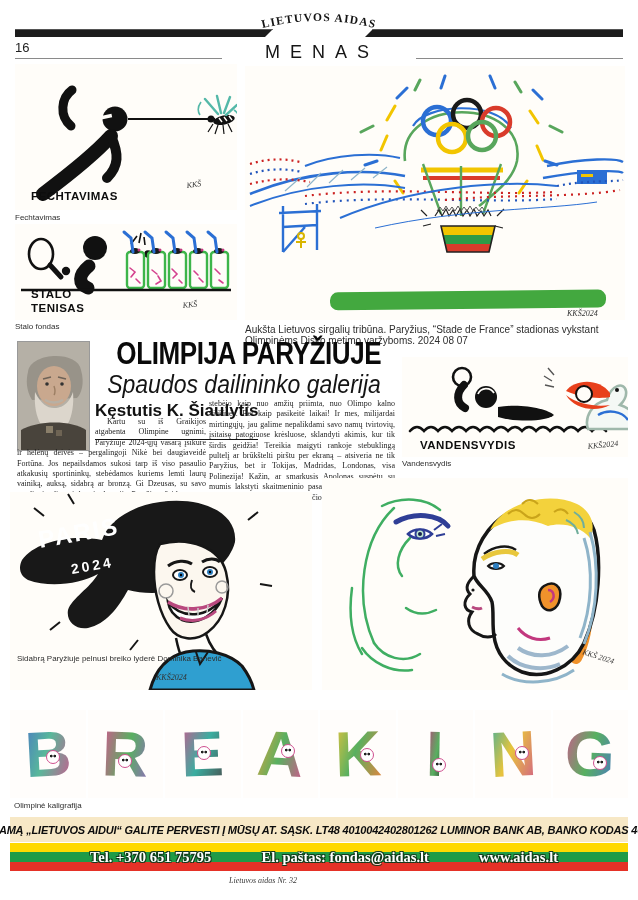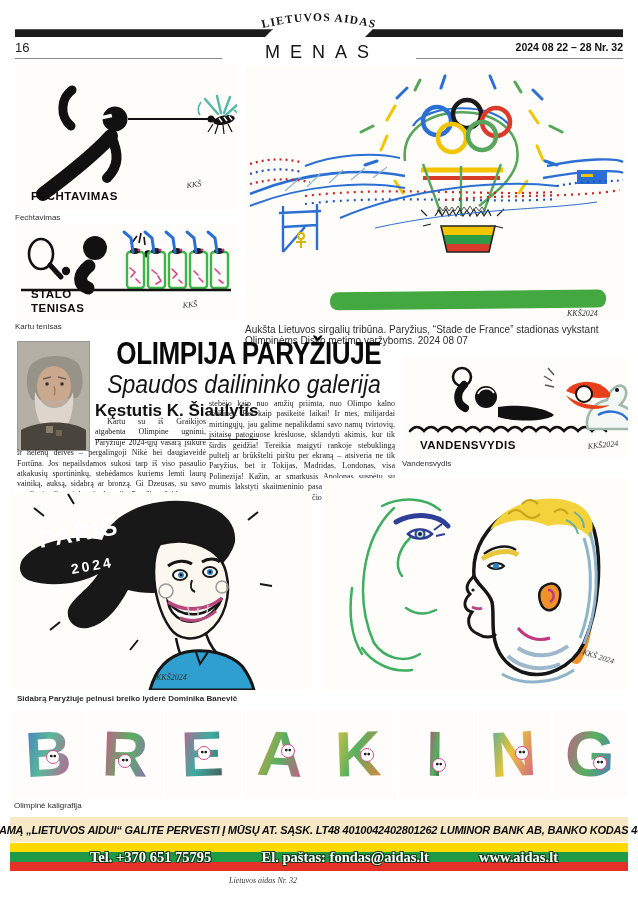--- a/index.html
+++ b/index.html
@@ -26,21 +26,21 @@
 
   .fencing-box{left:15px;top:64px;width:222px;height:146px;}
   .cap-fencing{left:15px;top:213px;}
   .tt-box{left:15px;top:224px;width:222px;height:96px;}
   .cap-tt{left:15px;top:322px;}
   .stadium-box{left:245px;top:66px;width:380px;height:254px;}
   .cap-stadium{left:245px;top:324px;width:380px;font-size:10px;}
   .wp-box{left:402px;top:357px;width:226px;height:100px;}
   .cap-wp{left:402px;top:459px;}
   .paris-box{left:10px;top:492px;width:302px;height:198px;}
-  .cap-paris{left:17px;top:694px;width:300px;font-weight:bold;}
+  .cap-paris{left:17px;top:654px;width:300px;}
   .alekna-box{left:322px;top:478px;width:306px;height:212px;}
   .cap-alekna{left:330px;top:694px;width:298px;}
 
   
   .photo{left:17px;top:341px;width:73px;height:110px;border:1px solid #999;box-sizing:border-box;}
   .headline-title{left:92px;top:336px;width:304px;text-align:center;white-space:nowrap;
      font-weight:bold;font-size:31px;transform:scaleX(.84);transform-origin:center;letter-spacing:-.5px;color:#0a0a0a;}
   .headline-sub{left:92px;top:370px;width:304px;text-align:center;white-space:nowrap;
      font-style:italic;font-size:25px;transform:scaleX(.92);transform-origin:center;color:#141414;}
   .author{left:95px;top:401px;font-weight:bold;font-size:17px;border-bottom:1.5px solid #111;padding-bottom:18px;}
@@ -88,21 +88,20 @@
   <svg class="abs" style="left:229px;top:4px" width="180" height="34" viewBox="0 0 180 34">
     <path id="arcp" d="M14,30 Q90,4 166,30" fill="none"></path>
     <text font-family="Liberation Serif,serif" font-weight="bold" font-size="11.5" letter-spacing="1.2" fill="#141414">
       <textPath href="#arcp" startOffset="50%" text-anchor="middle">LIETUVOS AIDAS</textPath>
     </text>
   </svg>
   <div class="abs bar bar-left"></div>
   <div class="abs bar bar-right"></div>
   <div class="abs page-num">16</div>
   <div class="abs menas">MENAS</div>
-  <div class="abs issue-date">2024 08 22 – 28 Nr. 32</div>
   <div class="abs hrule rule-left"></div>
   <div class="abs hrule rule-right"></div>
 
   <div class="abs artbox fencing-box">
     <svg width="222" height="146" viewBox="0 0 222 146">
       <path d="M57,26 C46,34 44,52 56,62" stroke="#111" stroke-width="9" fill="none" stroke-linecap="round"></path>
       <circle cx="100" cy="55" r="12.5" fill="#111"></circle>
       <rect x="85" y="51" width="12" height="3.5" fill="#fffdf9" transform="rotate(-12 91 53)"></rect>
       <path d="M113,55 L200,55" stroke="#111" stroke-width="2.2"></path>
       <path d="M96,72 C78,92 52,112 28,130" stroke="#111" stroke-width="14" fill="none" stroke-linecap="round"></path>
@@ -165,21 +164,21 @@
             <circle cx="12" cy="26" r="1.5" fill="#c2387e"></circle>
           <path d="M6,28 L4,14 L-3,8" stroke="#2b6fd4" stroke-width="3" fill="none"></path>
         </g>
       </g>
       <path d="M6,66 H216" stroke="#111" stroke-width="2.4"></path>
       <text class="sig" x="168" y="84" transform="rotate(-6 168 84)">KKŠ</text>
     </svg>
     <div class="art-label" style="left:16px;bottom:20px">STALO</div>
     <div class="art-label" style="left:16px;bottom:6px">TENISAS</div>
   </div>
-  <div class="abs caption cap-tt">Kartu tenisas</div>
+  <div class="abs caption cap-tt">Stalo fondas</div>
 
   <div class="abs artbox stadium-box">
     <svg width="380" height="254" viewBox="0 0 380 254">
 
       <path d="M160,95 C152,30 282,30 272,95 C268,114 250,127 234,140" stroke="#58a65c" stroke-width="2.6" fill="none"></path>
       <path d="M168,60 C180,38 250,34 266,62" stroke="#2b6fd4" stroke-width="2.2" fill="none"></path>
       <g stroke-width="3" stroke-linecap="round">
         <path d="M150,40 l-8,14 M142,70 l-6,14 M150,115 l8,12 M285,45 l8,12 M292,80 l6,14 M282,115 l-8,12" stroke="#f2c500"></path>
         <path d="M162,22 l-10,10 M200,10 l-4,12 M245,10 l5,12 M288,24 l9,9 M132,95 l-12,4 M300,95 l12,4" stroke="#2b6fd4"></path>
         <path d="M175,14 l-5,10 M270,16 l6,10 M128,60 l-12,6 M305,60 l12,6" stroke="#58a65c"></path>

